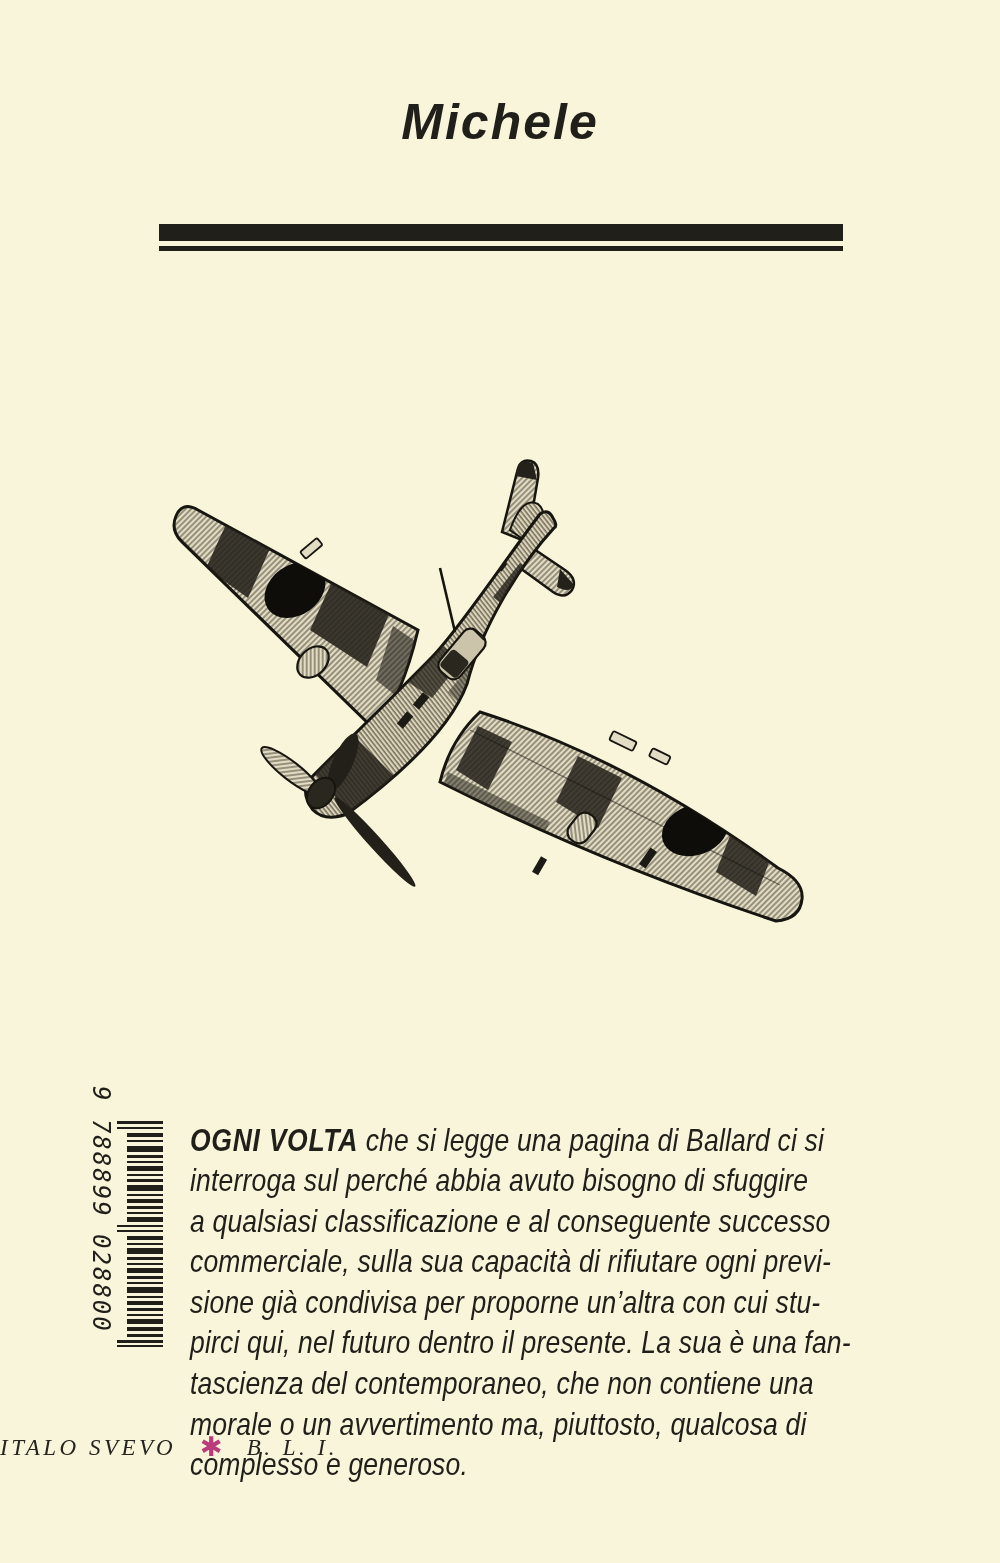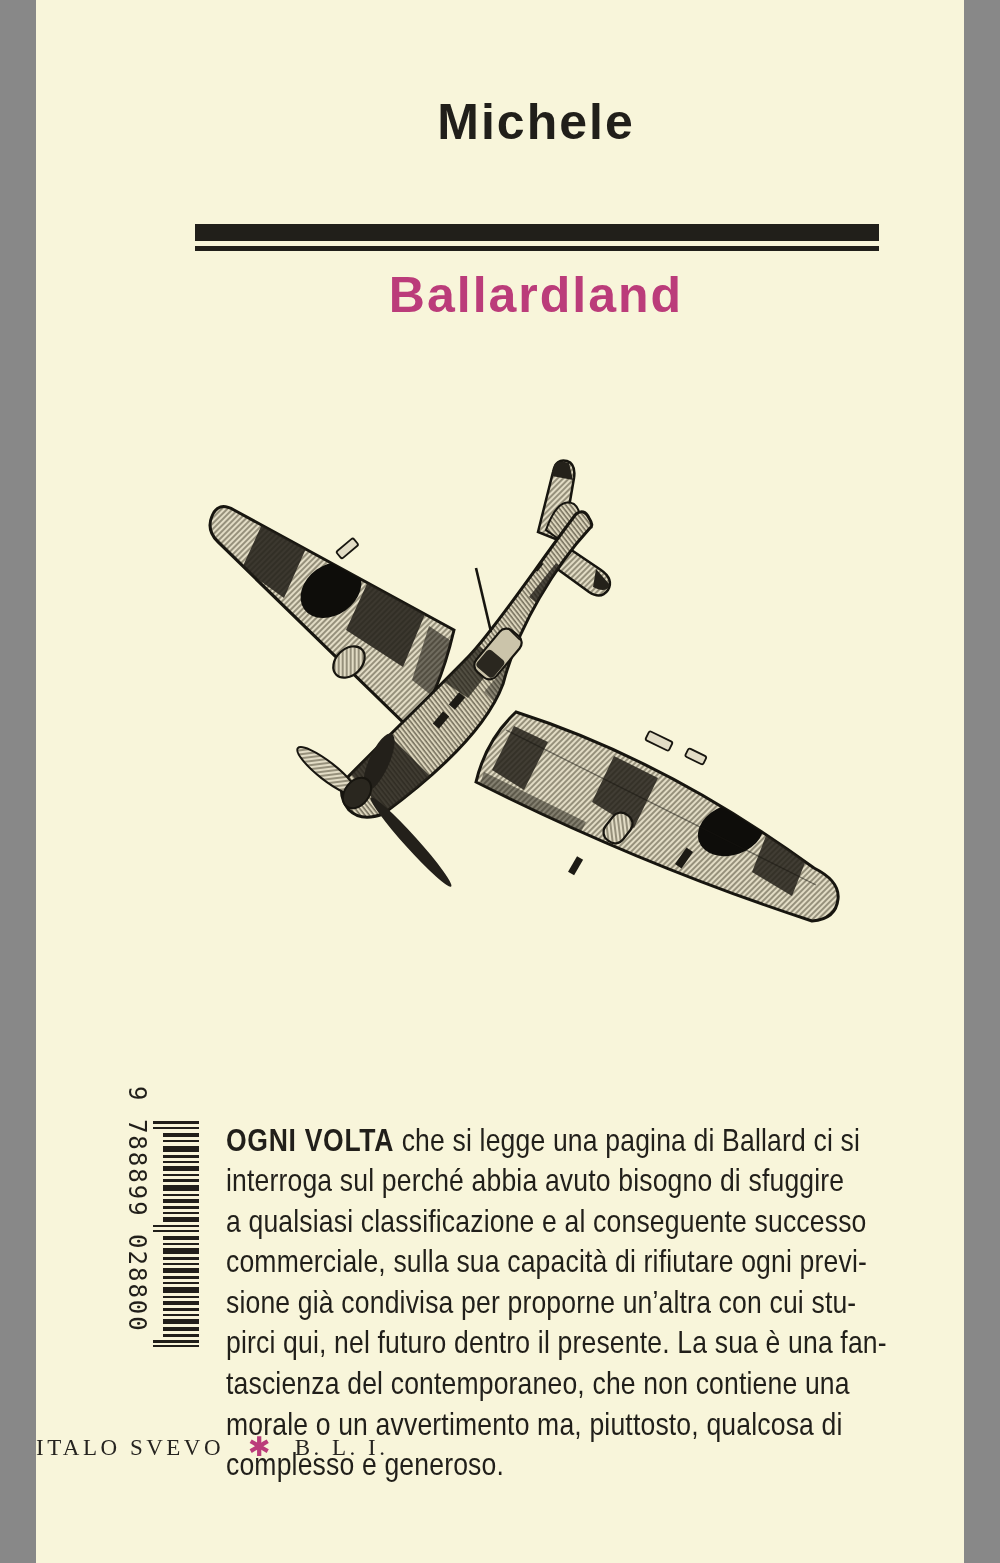--- a/index.html
+++ b/index.html
@@ -3,22 +3,22 @@
 <meta charset="utf-8">
 <style>
   :root{
     --background:#f8f5da;
     --ink:#211f1a;
     --accent:#bb3c7a;
   }
   html,body{margin:0;padding:0;}
   body{background:#888;font-family:"Liberation Sans",sans-serif;}
   .cover{
-    position:relative;width:928px;height:1563px;margin:0 auto;
-    background:var(--background);overflow:hidden;color:var(--ink);
+    position:relative;width:1000px;height:1563px;margin:0 auto;
+    background:var(--background);overflow:hidden;color:var(--ink);font-style:italic;
   }
   .author-block{
     position:absolute;top:96px;left:0;width:1000px;text-align:center;
     font-weight:700;font-size:50px;line-height:53px;letter-spacing:2px;
     color:var(--ink);
   }
   .rule{position:absolute;left:159px;width:684px;background:var(--ink);}
   .rule-thick{top:224px;height:17px;}
   .rule-thin{top:246px;height:5px;}
   .book-title{
@@ -65,21 +65,20 @@
 
 <div class="cover">
 
   <div class="author-block">
     <div>Michele</div>
   </div>
 
   <div class="rule rule-thick"></div>
   <div class="rule rule-thin"></div>
 
-  <div class="book-title">Ballardland</div>
 
   <svg class="plane" viewBox="0 0 700 520" width="700" height="520" aria-hidden="true">
     <defs>
       <pattern id="hx" width="4" height="4" patternUnits="userSpaceOnUse" patternTransform="rotate(45)">
         <rect width="4" height="4" fill="#e2dcc5"></rect>
         <line x1="1" y1="0" x2="1" y2="4" stroke="#57523f" stroke-width="1.1"></line>
       </pattern>
       <pattern id="hx2" width="3.6" height="3.6" patternUnits="userSpaceOnUse" patternTransform="rotate(-38)">
         <rect width="3.6" height="3.6" fill="#dcd5bc"></rect>
         <line x1="1" y1="0" x2="1" y2="3.6" stroke="#4c4736" stroke-width="1.1"></line>

